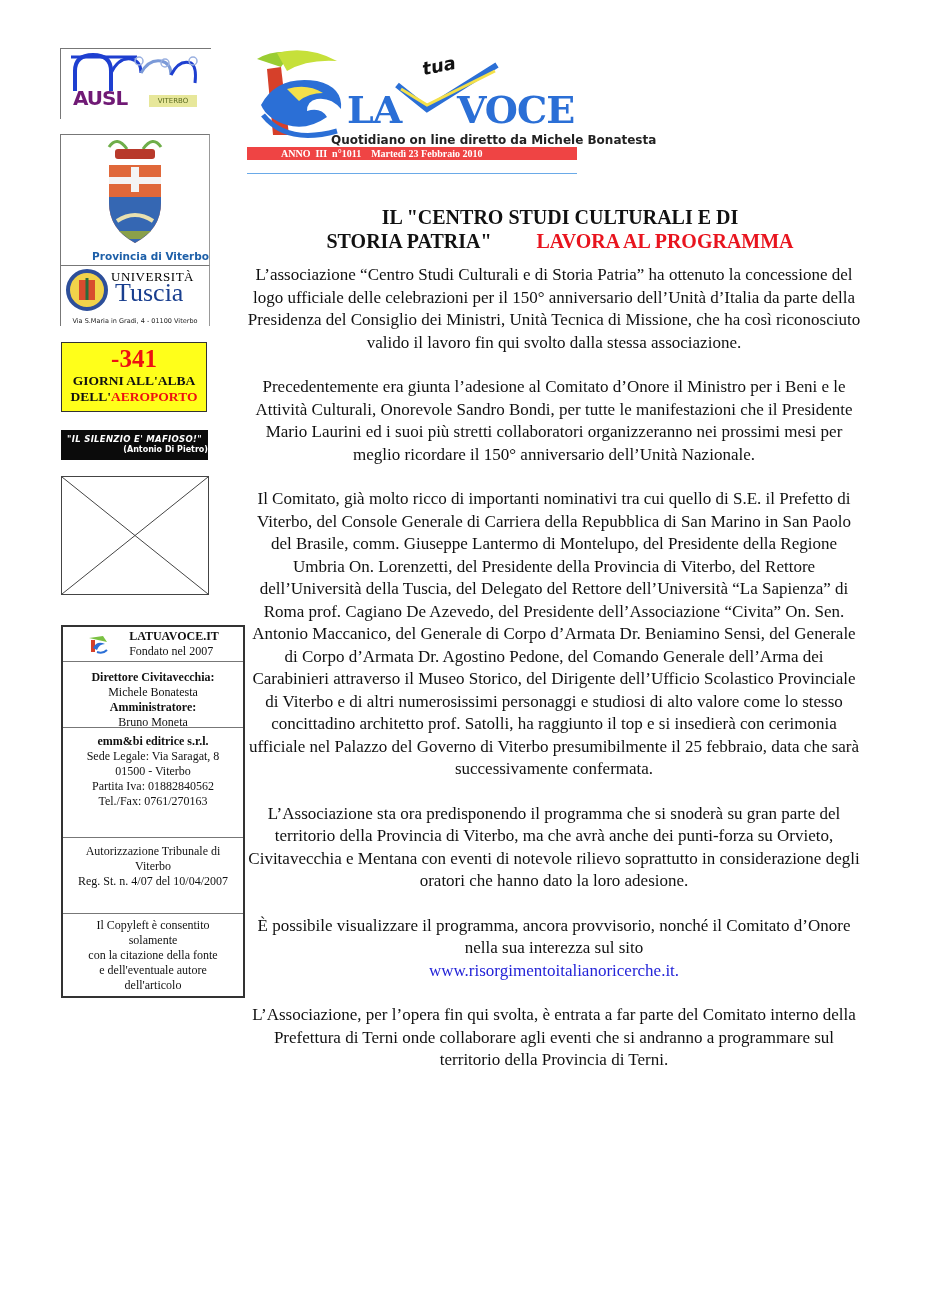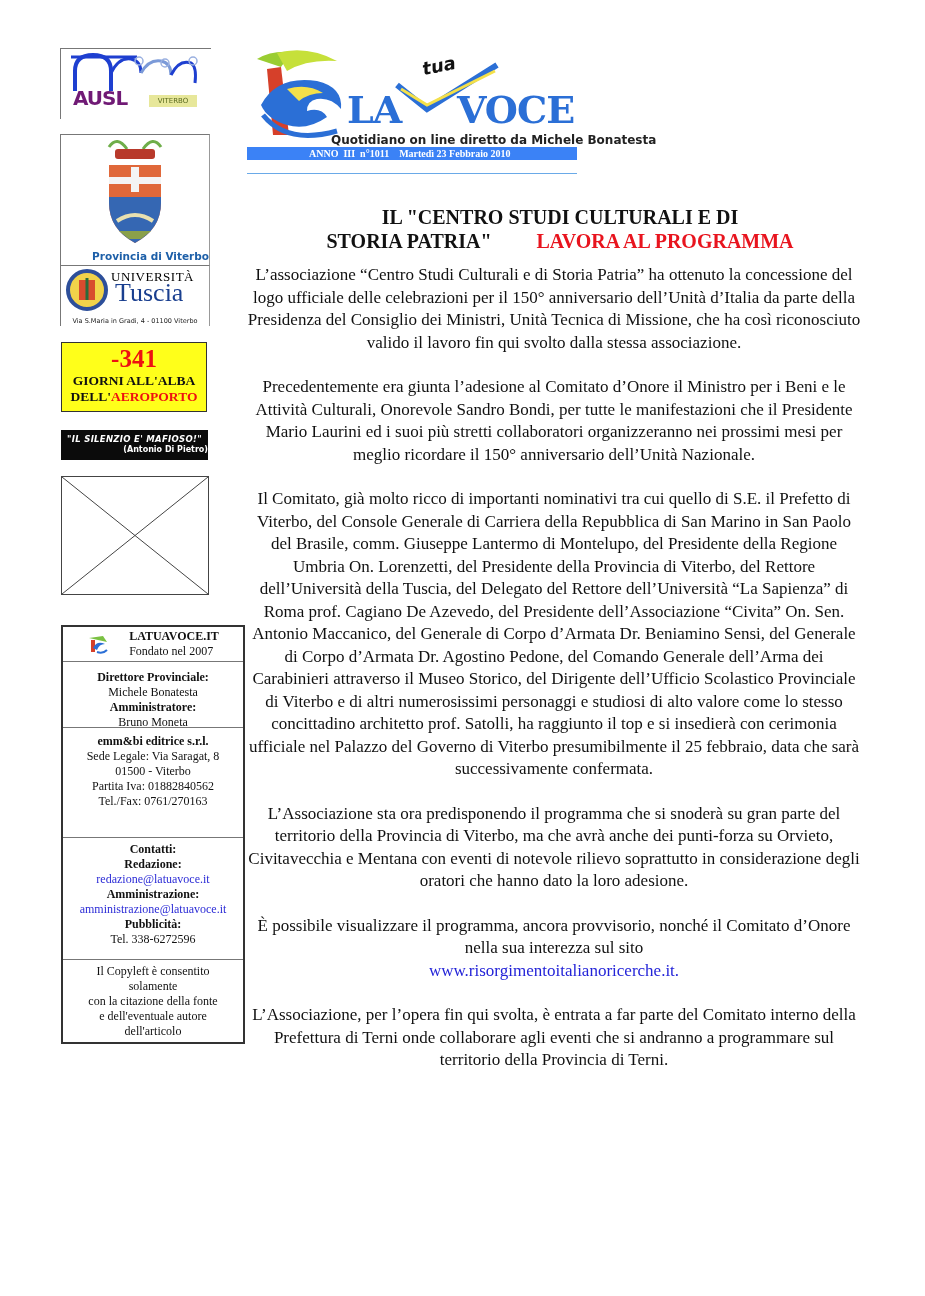--- a/index.html
+++ b/index.html
@@ -54,22 +54,22 @@
   
   #header-logo { position: absolute; left: 247px; top: 45px; width: 330px; height: 100px; }
   .la { position: absolute; left: 100px; top: 42px; font-family: "DejaVu Serif", serif; font-weight: bold;
         font-size: 38px; color: #2b6fd6; letter-spacing: -1px; }
   .voce { position: absolute; left: 210px; top: 42px; font-family: "DejaVu Serif", serif; font-weight: bold;
           font-size: 38px; color: #2b6fd6; letter-spacing: -1px; }
   .tua { position: absolute; left: 175px; top: 10px; font-family: "DejaVu Sans", sans-serif; font-style: italic;
          font-weight: bold; font-size: 18px; color: #111; transform: rotate(-12deg); }
   .tagline { position: absolute; left: 84px; top: 88px; font-family: "DejaVu Sans", sans-serif; font-weight: bold;
              font-size: 12px; color: #222; white-space: nowrap; }
-  #dateline { position: absolute; left: 247px; top: 147px; width: 330px; height: 13px; background: #3b82f6;
-              color: #fff; font-weight: bold; font-size: 10px; line-height: 13px; padding-left: 62px; box-sizing: border-box;
+  #dateline { position: absolute; left: 247px; top: 147px; width: 330px; height: 13px; background: #ef4444;
+              color: #fff; font-weight: bold; font-size: 10px; line-height: 13px; padding-left: 34px; box-sizing: border-box;
               white-space: pre; }
   #header-rule { position: absolute; left: 247px; top: 173px; width: 330px; height: 1px; background: #6aaae8; }
 
   
   #article { position: absolute; left: 246px; top: 205px; width: 628px; text-align: center; }
   .title { font-weight: bold; font-size: 20px; line-height: 24px; margin: 0 0 11px 0; color: #111; }
   .title .red { color: #e8141e; margin-left: 40px; }
   .para { font-size: 17px; line-height: 22.5px; margin: 0 12px 22px 0; color: #111; }
   .link { color: #2323d8; }
 </style>
@@ -144,40 +144,36 @@
         <path d="M6 14 Q10 6 18 10 Q12 10 10 16 Z" fill="#2b6fd6"></path>
         <path d="M10 18 Q16 20 20 16" fill="none" stroke="#2b6fd6" stroke-width="2"></path>
       </svg>
       <div class="mh-brand-text">
         <div class="mh-bold">LATUAVOCE.IT</div>
         <div>Fondato nel 2007</div>
       </div>
     </div>
   </div>
   <div class="mh-section" style="height:66px;padding-top:8px;box-sizing:border-box;">
-    <div class="mh-bold">Direttore Provinciale:</div>
+    <div class="mh-bold">Direttore Civitavecchia:</div>
     <div>Michele Bonatesta</div>
     <div class="mh-bold">Amministratore:</div>
     <div>Bruno Moneta</div>
   </div>
   <div class="mh-section" style="height:110px;padding-top:6px;box-sizing:border-box;">
     <div class="mh-bold">emm&amp;bi editrice s.r.l.</div>
     <div>Sede Legale: Via Saragat, 8</div>
     <div>01500 - Viterbo</div>
     <div>Partita Iva: 01882840562</div>
     <div>Tel./Fax: 0761/270163</div>
   </div>
-  <div class="mh-section" style="height:122px;padding-top:4px;box-sizing:border-box;">
-    <div class="mh-bold">Contatti:</div>
-    <div class="mh-bold">Redazione:</div>
-    <div class="mh-link">redazione@latuavoce.it</div>
-    <div class="mh-bold">Amministrazione:</div>
-    <div class="mh-link">amministrazione@latuavoce.it</div>
-    <div class="mh-bold">Pubblicità:</div>
-    <div>Tel. 338-6272596</div>
+  <div class="mh-section" style="height:76px;padding-top:6px;box-sizing:border-box;">
+    <div>Autorizzazione Tribunale di</div>
+    <div>Viterbo</div>
+    <div>Reg. St. n. 4/07 del 10/04/2007</div>
   </div>
   <div class="mh-section" style="height:82px;padding-top:4px;box-sizing:border-box;">
     <div>Il Copyleft è consentito</div>
     <div>solamente</div>
     <div>con la citazione della fonte</div>
     <div>e dell'eventuale autore</div>
     <div>dell'articolo</div>
   </div>
 </div>
 

